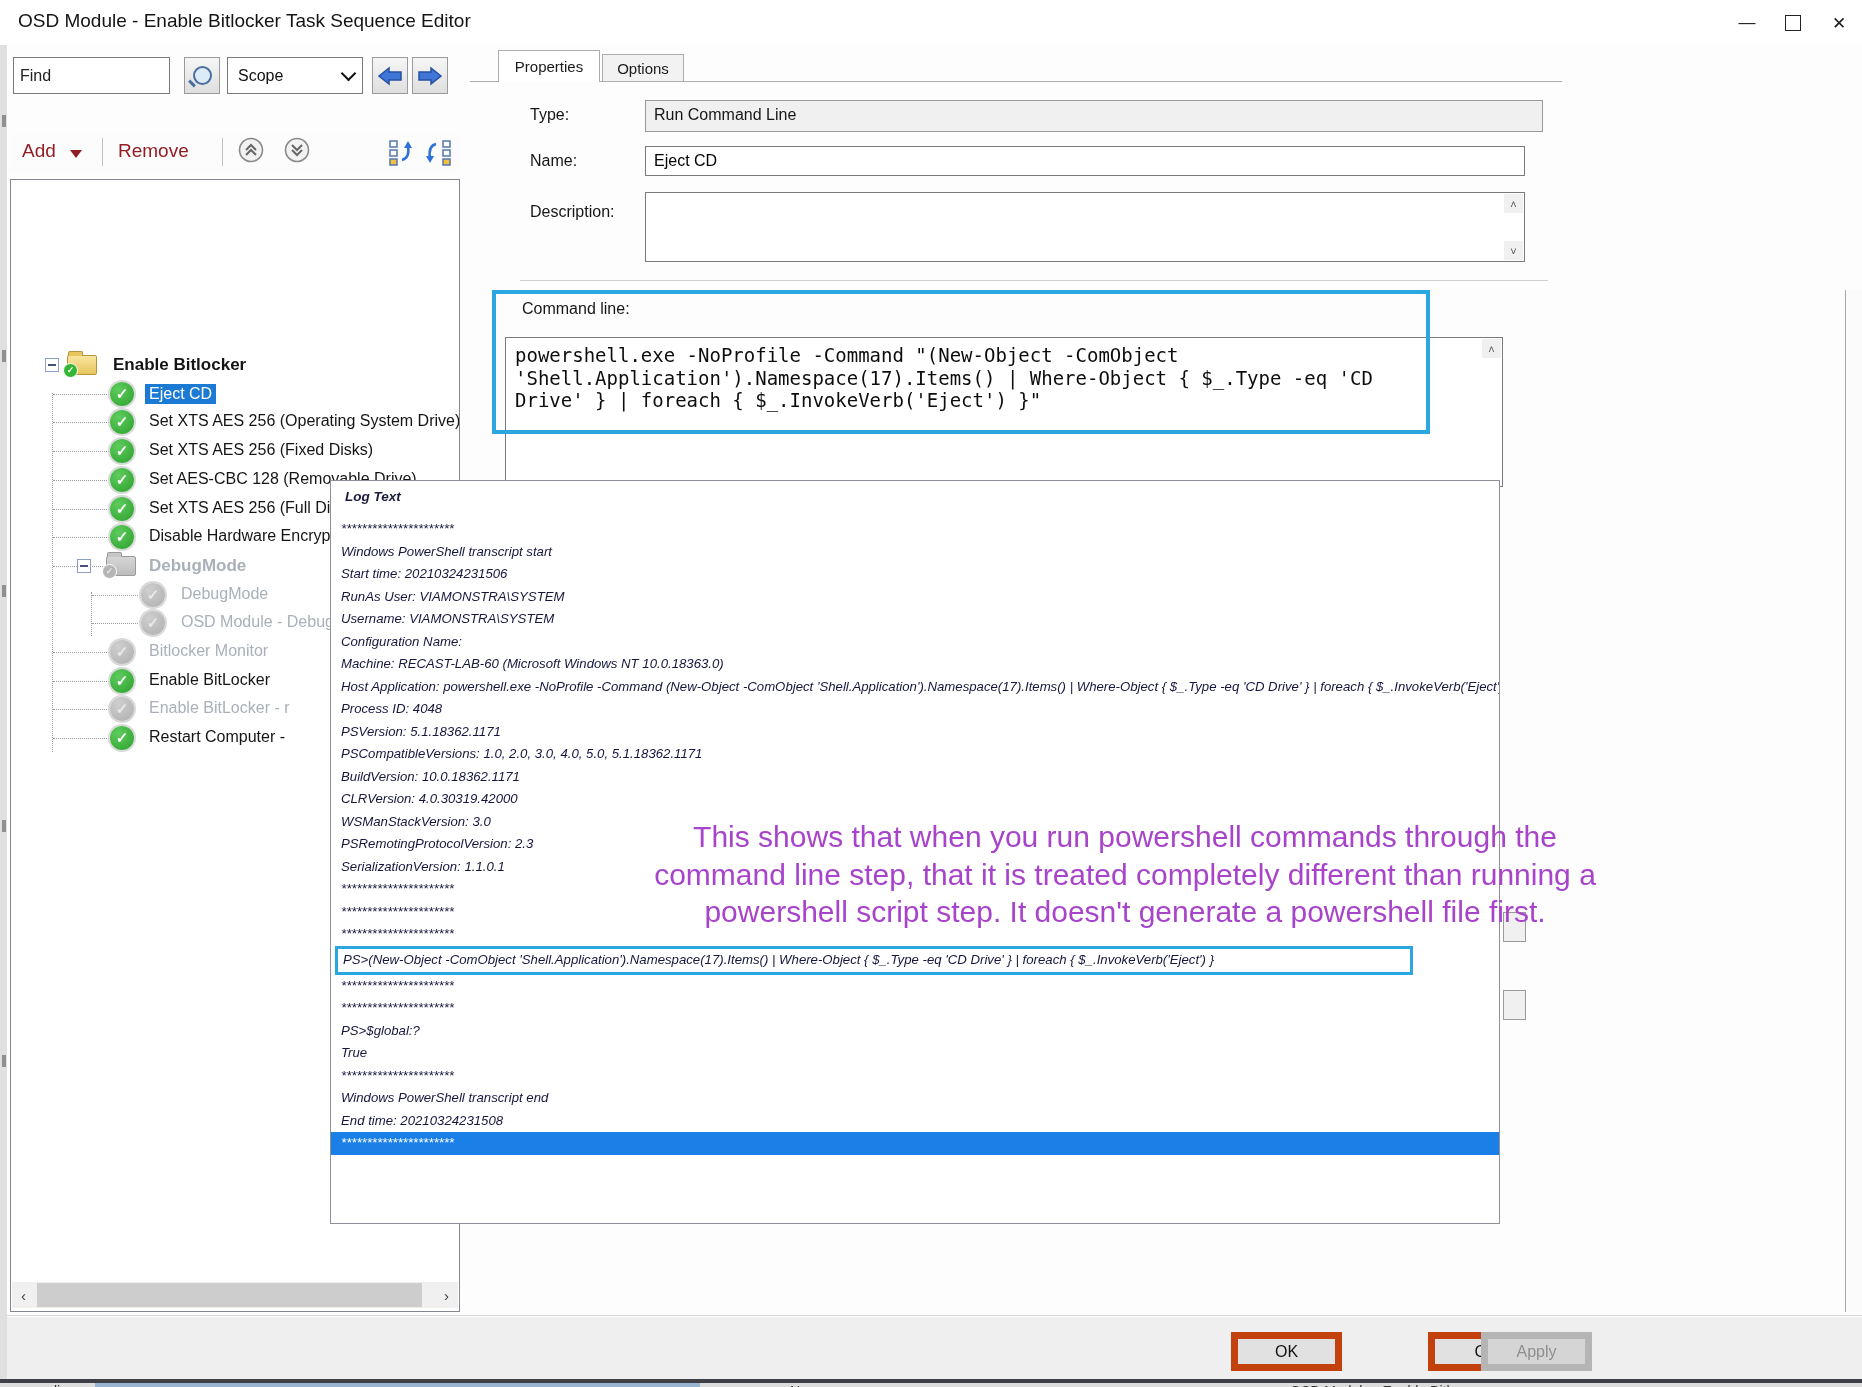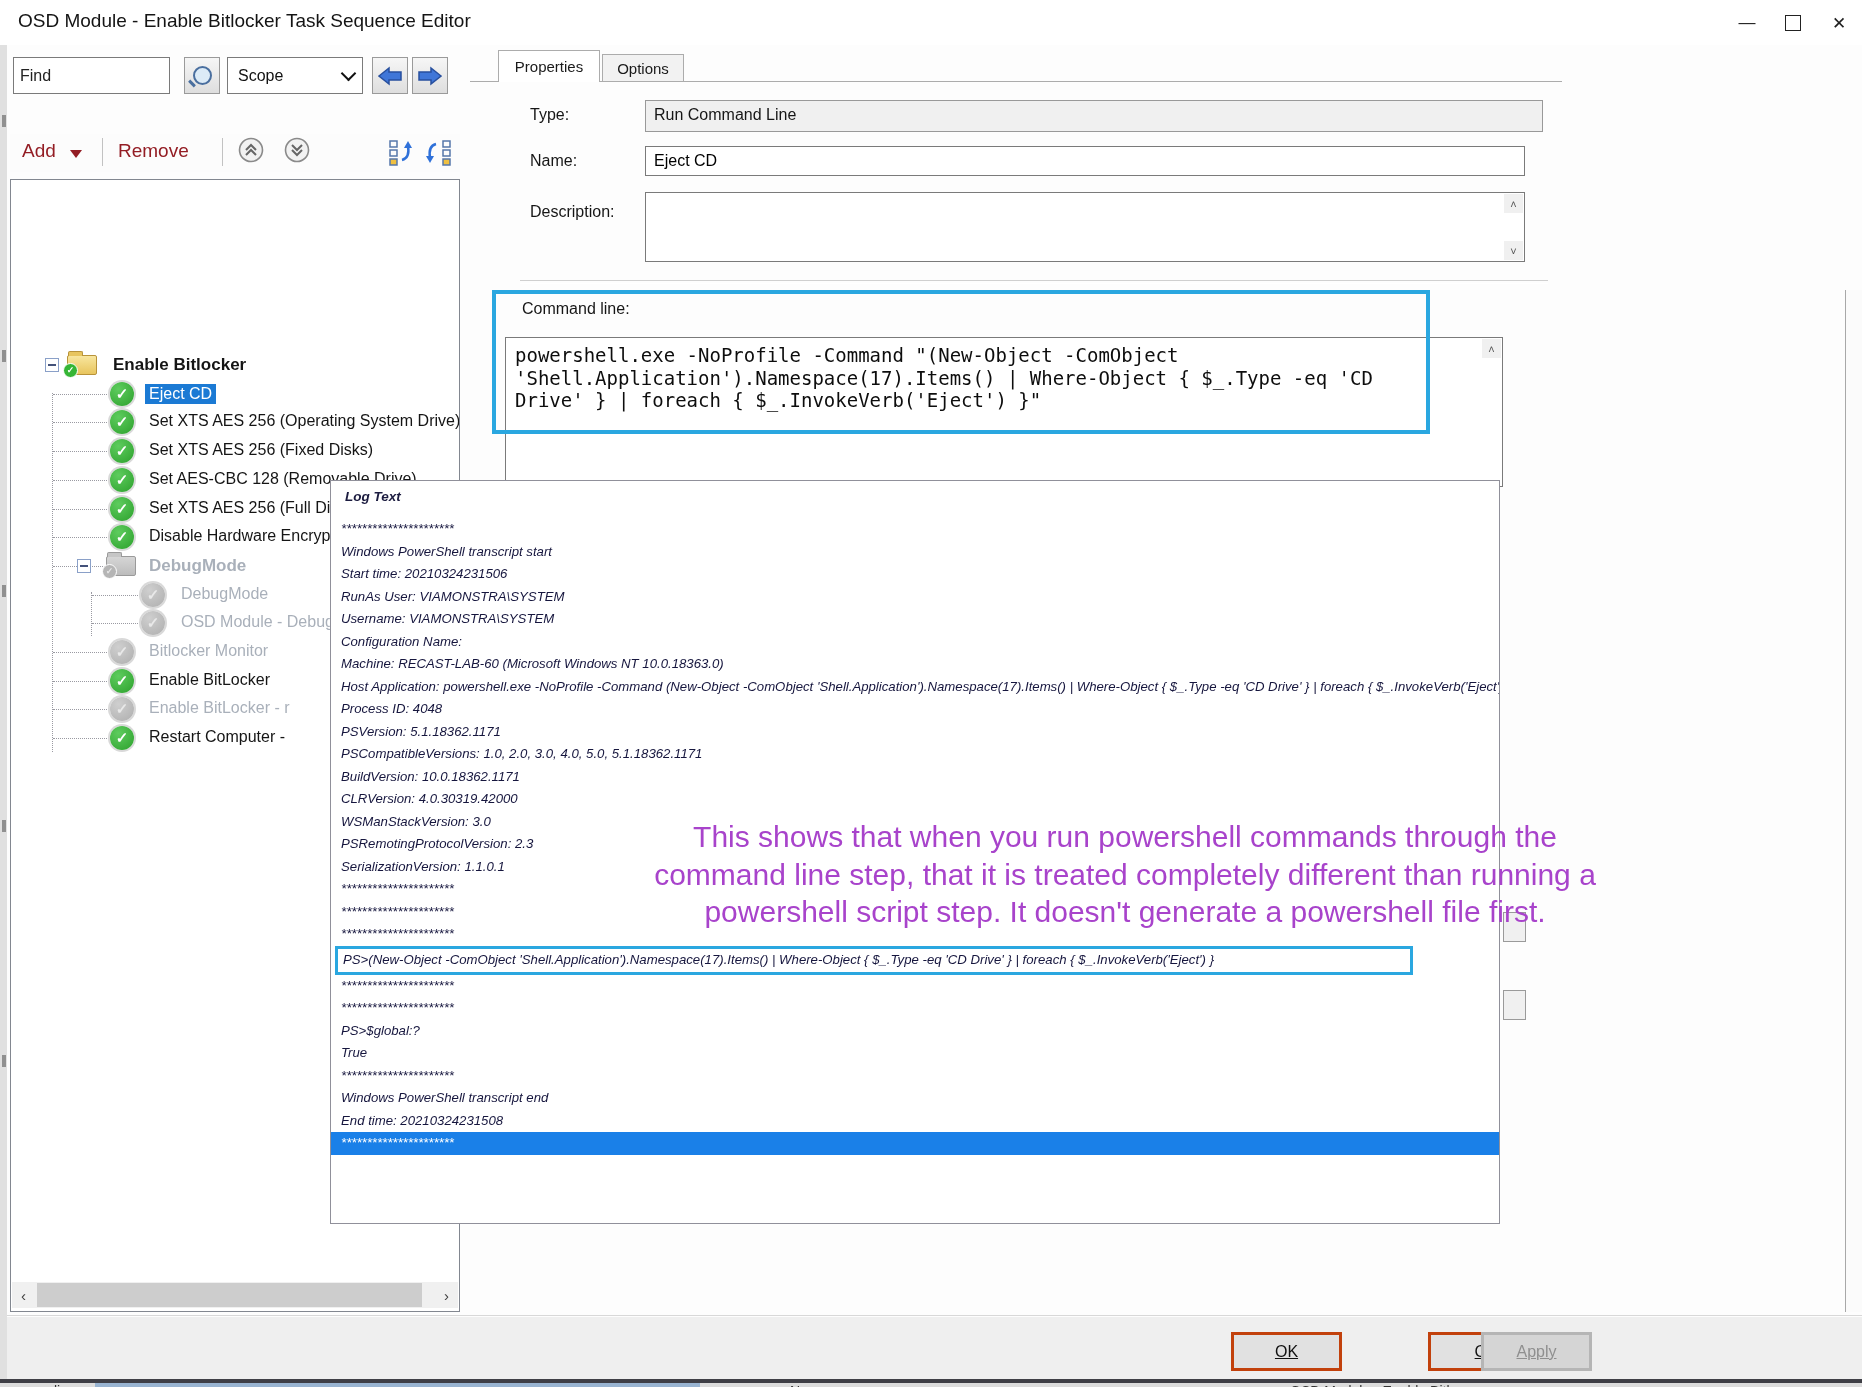--- a/index.html
+++ b/index.html
@@ -112,22 +112,22 @@
   .log-line.boxed{box-sizing:border-box;height:29px;line-height:22px;border:3px solid #2aa7e0;
                   margin-left:-6px;padding-left:5px;width:1078px;}
   .log-line.selected{background:#1a80e8;color:#fff;margin-left:-10px;padding-left:10px;width:1168px;
                      box-sizing:border-box;}
   
   #annotation{left:530px;top:818px;width:1190px;z-index:6;font-size:30px;line-height:37.5px;
               font-weight:500;color:#a843cb;text-align:center;white-space:pre-line;}
   
   #btm-sep{left:0;top:1315px;width:1862px;height:2px;border-top:1px solid #d8d8d8;border-bottom:1px solid #fff;}
   #btm-strip{left:0;top:1317px;width:1862px;height:62px;background:#efefef;}
-  .btn{top:1332px;width:111px;height:39px;background:#e1e1e1;border:3px solid #c2410c;box-sizing:border-box;
-       font-size:16px;color:#111;display:flex;align-items:center;justify-content:center;z-index:6;text-decoration:underline;}
+  .btn{top:1332px;width:111px;height:39px;background:#e1e1e1;border:7px solid #c2410c;box-sizing:border-box;
+       font-size:16px;color:#111;display:flex;align-items:center;justify-content:center;z-index:6;}
   #btn-ok{left:1231px;} #btn-cancel{left:1428px;padding-left:32px;}
   #btn-apply{left:1481px;background:#d5d5d5;border-color:#b5b5b5;color:#8f8f8f;}
   #behind-line{left:0;top:1379px;width:1862px;height:4px;background:#3f3f46;}
   #behind-strip{left:0;top:1383px;width:1862px;height:4px;background:#dcdcdc;overflow:hidden;}
   .bfrag{position:absolute;top:0;font-size:14px;color:#333;white-space:nowrap;}
   #bfrag-bar{position:absolute;left:95px;top:0;width:605px;height:4px;background:#99b4d1;}
   
   #left-strip{left:0;top:45px;width:7px;height:1334px;background:#e0e0e0;}
   .ldash{position:absolute;left:2px;width:4px;height:12px;background:#909090;}
   .topfrag{top:0;background:#1a1a1a;}

